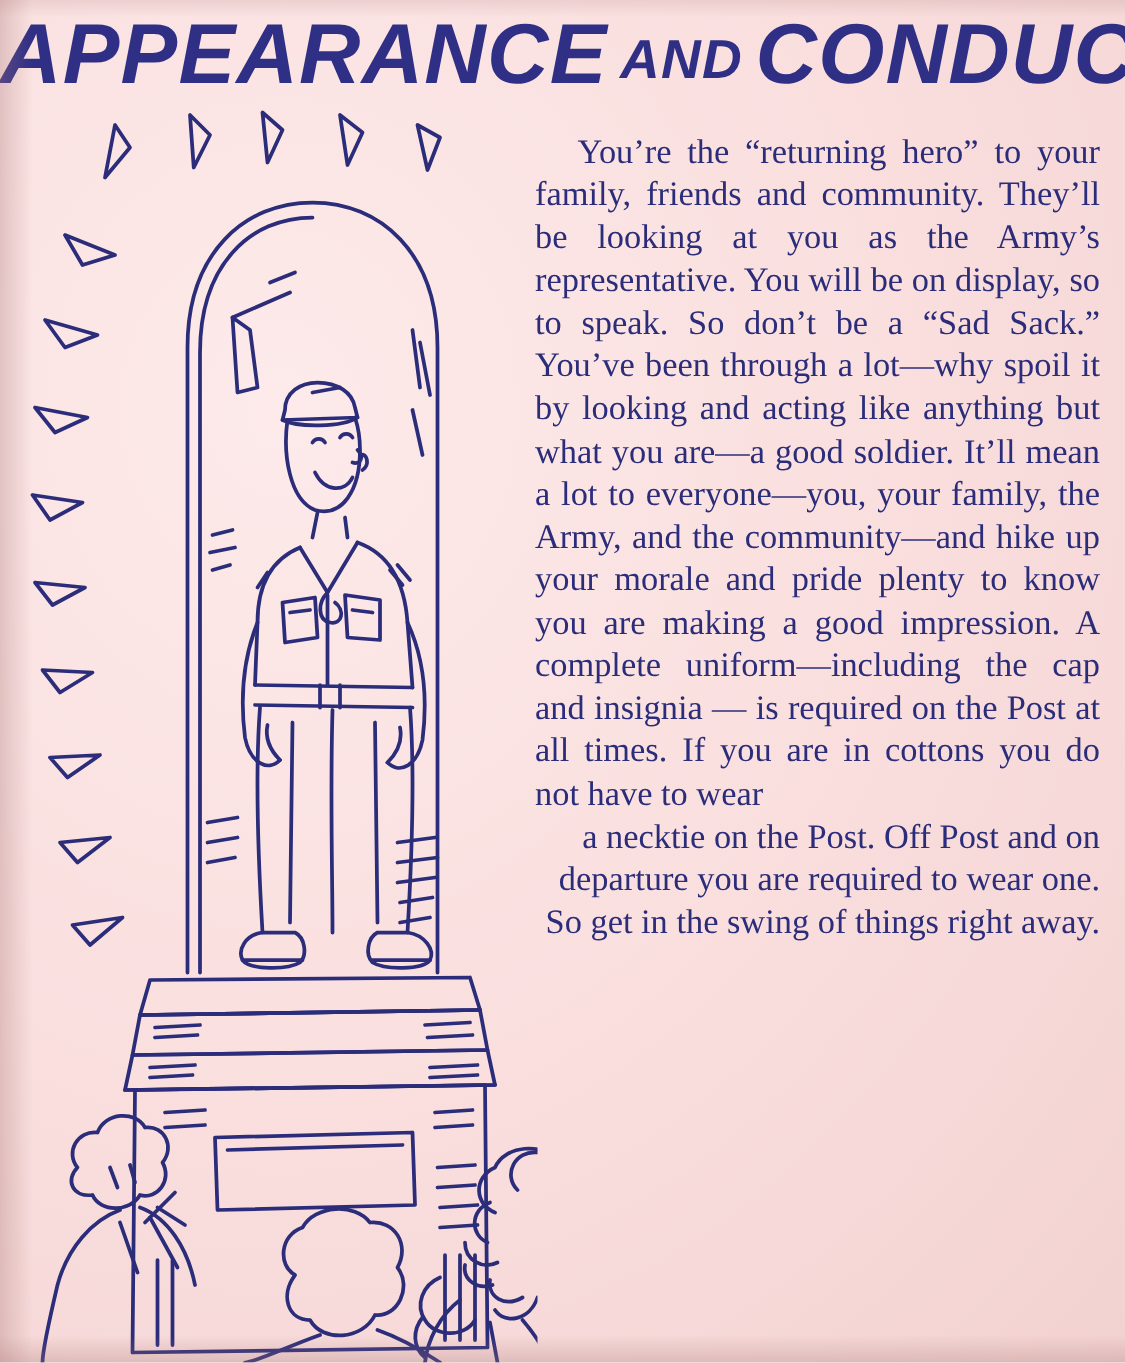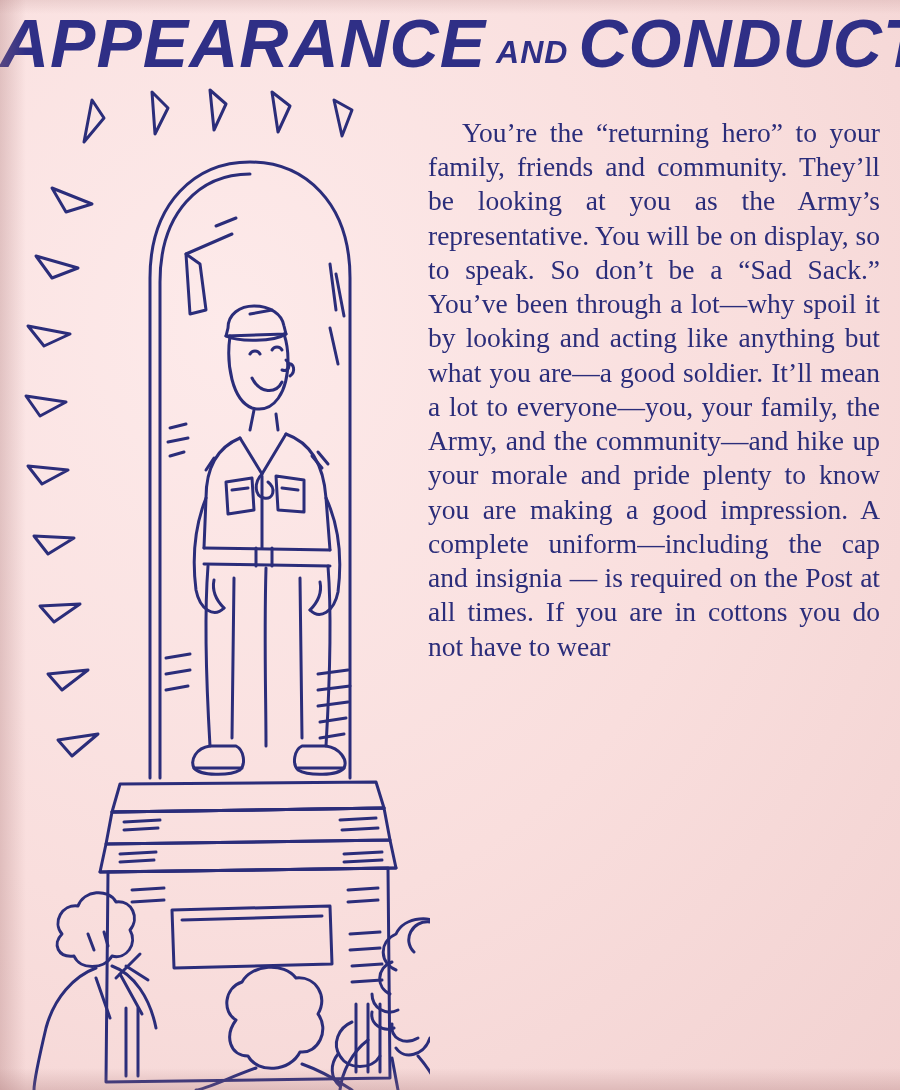--- a/index.html
+++ b/index.html
@@ -50,29 +50,29 @@
     font-weight: bold;
     color: #2f2f86;
     letter-spacing: 1px;
     white-space: nowrap;
   }
   .title .big {
     font-size: 68px;
     line-height: 1.05;
   }
   .title .and {
-    font-size: 32px;
+    font-size: 44px;
     padding: 0 10px;
     vertical-align: 4px;
   }
 
   
   .text-col {
     position: absolute;
-    top: 116px;
+    top: 104px;
     left: 428px;
     width: 452px;
     font-size: 27.5px;
     line-height: 1.245;
     text-align: justify;
     text-justify: inter-word;
     color: #2b2d7a;
   }
   .text-col p {
     margin: 0;
@@ -288,17 +288,18 @@
       <g stroke-width="3">
         <path d="M116 900 L140 876"></path>
         <path d="M126 888 L148 902"></path>
       </g>
     </g>
   </svg>
 </div>
 
 <div class="text-col">
   <p>You’re the “returning hero” to your family, friends and community. They’ll be looking at you as the Army’s representative. You will be on display, so to speak. So don’t be a “Sad Sack.” You’ve been through a lot—why spoil it by looking and acting like anything but what you are—a good soldier. It’ll mean a lot to everyone—you, your family, the Army, and the community—and hike up your morale and pride plenty to know you are making a good impression. A complete uniform—including the cap and insignia — is required on the Post at all times. If you are in cottons you do not have to wear</p>
+  <p class="tail">a necktie on the Post. Off Post and on departure you are required to wear one. So get in the swing of things right away.</p>
 </div>
 
 <div class="paper-edge-left"></div>
 <div class="paper-edge-bottom"></div>
 <div class="paper-edge-top"></div>
 
 </body></html>

